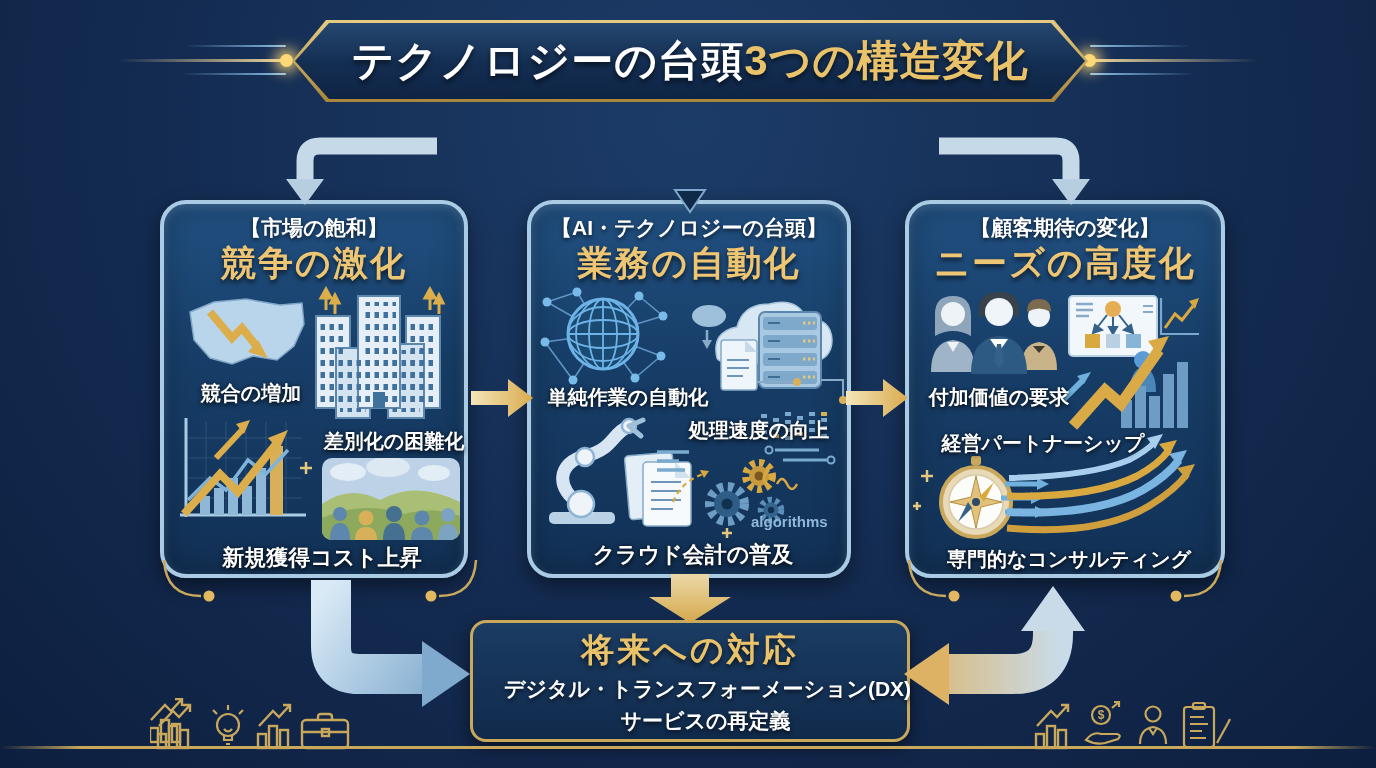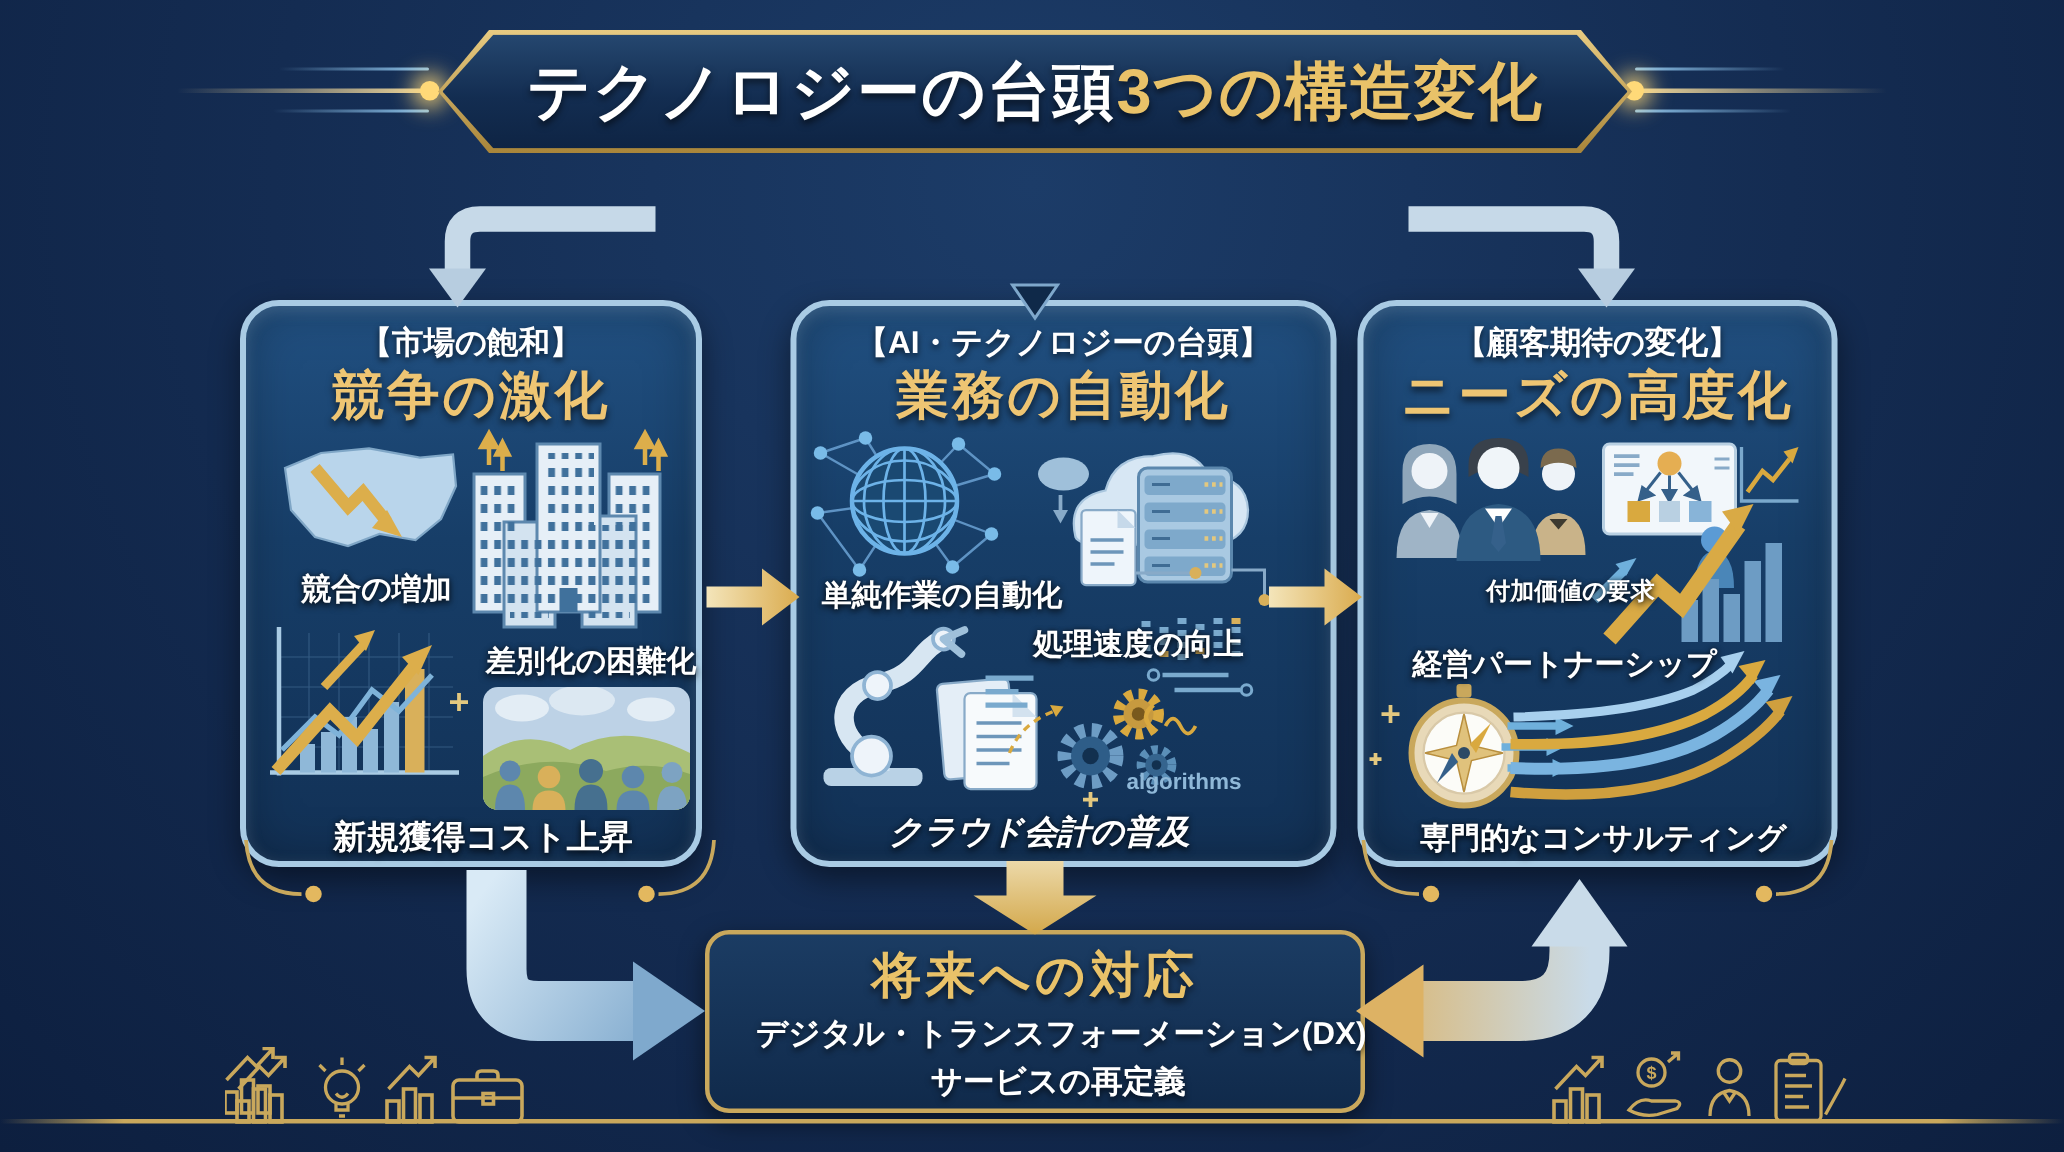--- a/index.html
+++ b/index.html
@@ -36,38 +36,38 @@
   .glow-dot{position:absolute;width:13px;height:13px;border-radius:50%;background:#ffd978;
             box-shadow:0 0 14px 5px rgba(255,216,120,.85);}
   .gd-l{left:280px;top:54px;} .gd-r{left:1083px;top:54px;}
 
   
   .panel{position:absolute;top:200px;height:378px;box-sizing:border-box;
          border:4px solid #a9cbe4;border-radius:26px;
          background:linear-gradient(180deg,#215081 0%,#173e68 42%,#123156 100%);
          box-shadow:0 8px 20px rgba(0,0,0,.45),inset 0 3px 10px rgba(173,205,232,.22),inset 0 0 34px rgba(0,0,0,.28);}
   .panel-left{left:160px;width:308px;padding-left:32px;}
-  .panel-mid{left:527px;width:364px;}
+  .panel-mid{left:527px;width:324px;}
   .panel-right{left:905px;width:320px;}
   .panel svg.art{position:absolute;left:-4px;top:-4px;}
   .tag{position:absolute;top:10px;left:-4px;right:-4px;text-align:center;color:#ffffff;
        font-size:21px;font-weight:bold;text-shadow:0 2px 4px rgba(0,0,0,.65);white-space:nowrap;}
   .heading{position:absolute;top:36px;left:-4px;right:-4px;text-align:center;color:#eec573;
            font-size:35px;font-weight:bold;letter-spacing:2px;text-shadow:0 3px 5px rgba(0,0,0,.65);white-space:nowrap;}
   .label{position:absolute;color:#ffffff;font-weight:bold;text-align:center;line-height:1.15;
          text-shadow:0 2px 5px rgba(0,0,0,.75),0 0 3px rgba(0,0,0,.5);white-space:nowrap;}
   .p1l1{left:2px;top:178px;width:170px;font-size:20px;}
   .p1l2{left:142px;top:226px;width:176px;font-size:20px;}
   .p1l3{left:6px;top:341px;width:304px;font-size:22px;}
   .p2l1{left:2px;top:182px;width:190px;font-size:20px;}
   .p2l2{left:132px;top:215px;width:192px;font-size:20px;}
-  .p2l3{left:20px;top:338px;width:284px;font-size:22px;font-style:italic;}
+  .p2l3{left:20px;top:338px;width:284px;font-size:22px;}
   .p2cap{position:absolute;left:220px;top:309px;width:100px;text-align:left;color:#8fb8d8;
          font-size:15px;font-weight:bold;}
-  .p3l1{left:0px;top:182px;width:180px;font-size:16px;padding-left:48px;}
+  .p3l1{left:0px;top:182px;width:180px;font-size:20px;}
   .p3l2{left:10px;top:228px;width:248px;font-size:20px;}
   .p3l3{left:8px;top:344px;width:304px;font-size:20px;}
 
   
   .future-box{position:absolute;left:470px;top:620px;width:440px;height:122px;box-sizing:border-box;
               border:3px solid #c9a85c;border-radius:16px;
               background:linear-gradient(180deg,#1b3c63 0%,#102a4b 100%);
               box-shadow:0 6px 16px rgba(0,0,0,.5);}
   .fb-heading{position:absolute;top:5px;left:0;right:0;text-align:center;font-size:33px;font-weight:bold;
               color:#e9c269;letter-spacing:3px;text-shadow:0 3px 5px rgba(0,0,0,.6);white-space:nowrap;}

